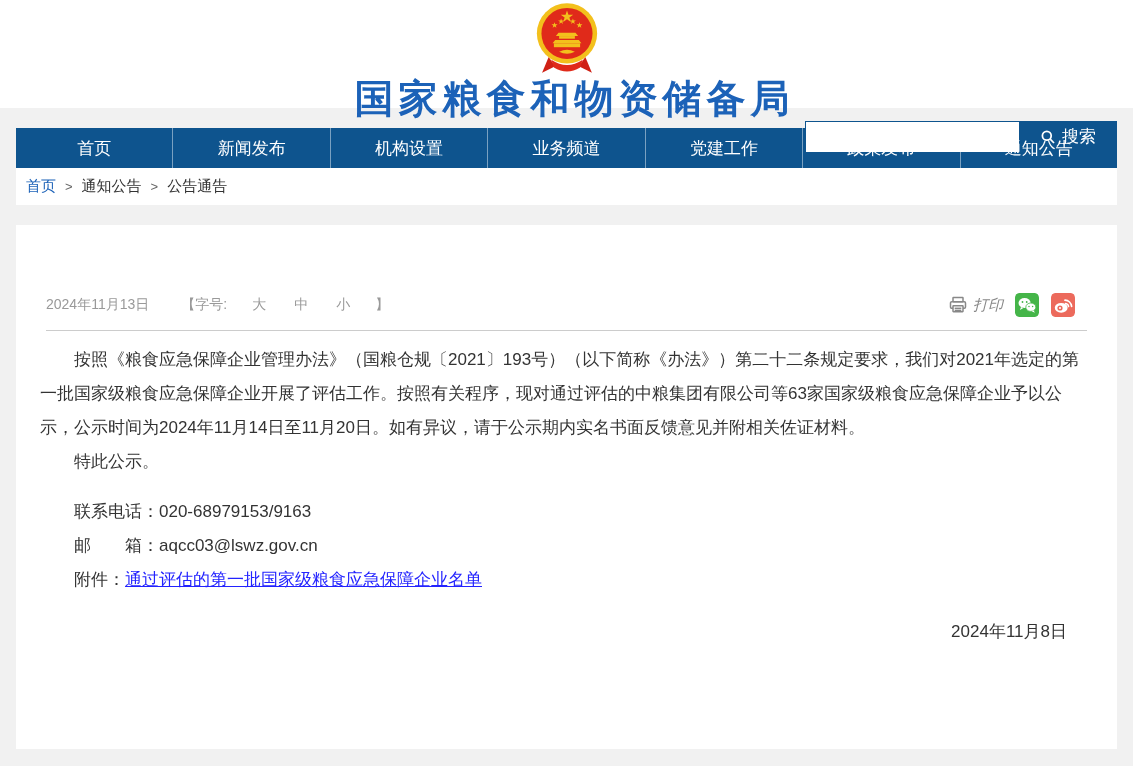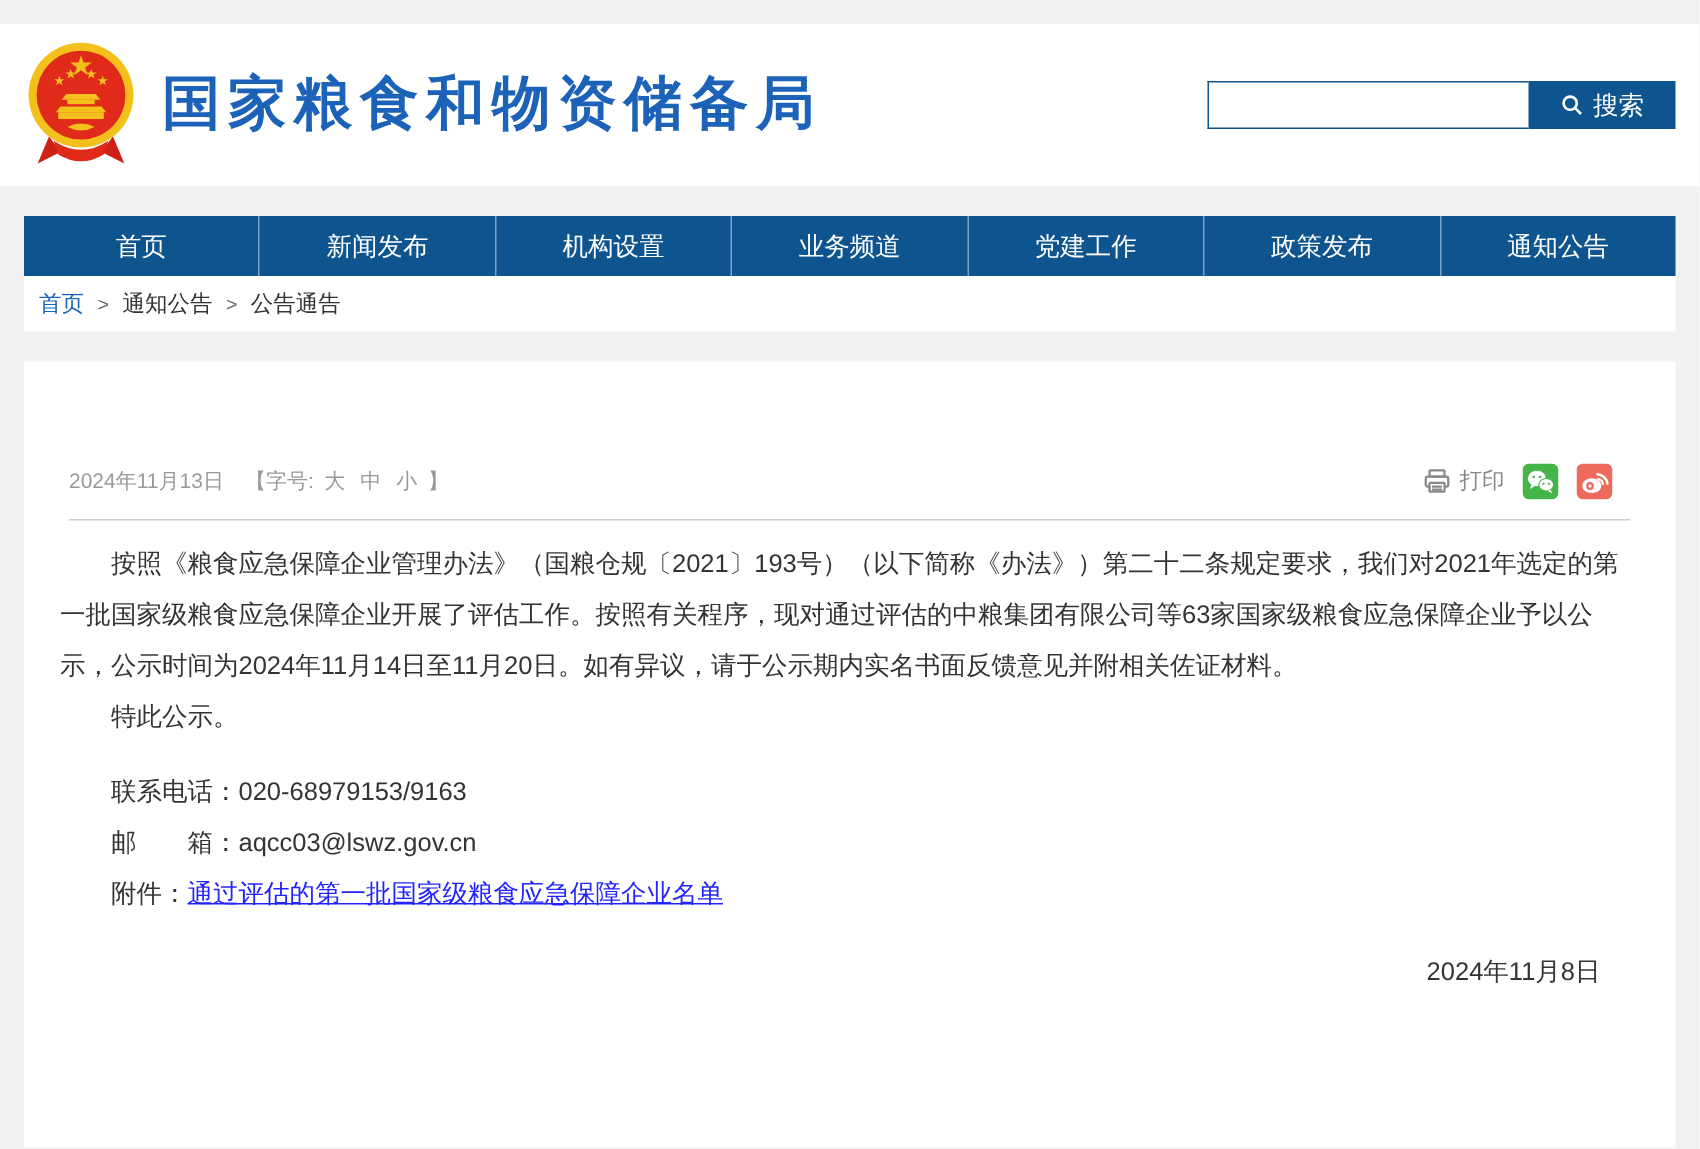--- a/index.html
+++ b/index.html
@@ -3,21 +3,21 @@
 <meta charset="utf-8">
 <style>
   * { box-sizing: border-box; }
   html,body { margin:0; padding:0; }
   body {
     width:1133px; height:766px;
     background:#f1f1f1;
     font-family:"Liberation Sans","DejaVu Sans",sans-serif;
     overflow:hidden;
   }
-  .container { width:1101px; margin:16px auto; }
+  .container { width:1101px; margin:0 auto;flex-direction:column; }
 
   
   .site-header { background:#fff; height:108px; }
   .header-inner { display:flex; align-items:center; height:100%; }
   .emblem { width:76px; height:90px; flex:0 0 76px; margin-top:2px; }
   .org-block { margin-left:16px; }
   .org-cn {
     font-size:39px; font-weight:bold; color:#1c62b8;
     letter-spacing:5px; line-height:1.1; white-space:nowrap;
   }
@@ -59,24 +59,24 @@
     padding:36px 24px 40px;
   }
   .article-title {
     text-align:center; font-size:27px; font-weight:bold; color:#000;
     margin:6px 0 0; font-family:"Liberation Sans","DejaVu Sans",sans-serif;
   }
   .meta-row {
     display:flex; align-items:center; margin-top:32px;
     color:#999; font-size:14px; padding:0 6px;
   }
-  .meta-left { display:flex; align-items:center; gap:4px; }
+  .meta-left { display:flex; align-items:center; gap:22px; }
   .fontsize-opt { cursor:pointer; margin:0 3px; color:#999; }
   .meta-right { margin-left:auto; display:flex; align-items:center; gap:12px; padding-right:12px; }
-  .print-btn { display:flex; align-items:flex-start; gap:5px; color:#888; font-size:15px; cursor:pointer; }
+  .print-btn { display:flex; align-items:center; gap:5px; color:#888; font-size:15px; cursor:pointer;font-style:italic; }
   .share-icon { width:24px; height:24px; border-radius:4px; display:block; cursor:pointer; }
   .divider { border:none; border-top:1px solid #ccc; margin:13px 6px 0 6px; }
 
   .article { font-size:17px; color:#333; line-height:34px; margin-top:12px; }
   .article p { margin:0; }
   .p-body { text-indent:2em; margin-top:12px; }
   .p-notice { text-indent:2em; margin-top:20px; }
   .p-contact { text-indent:2em; margin-top:10px; }
   .p-attach { text-indent:2em; margin-top:20px; }
   .attach-link { color:#2323ff; text-decoration:underline; cursor:pointer; }

